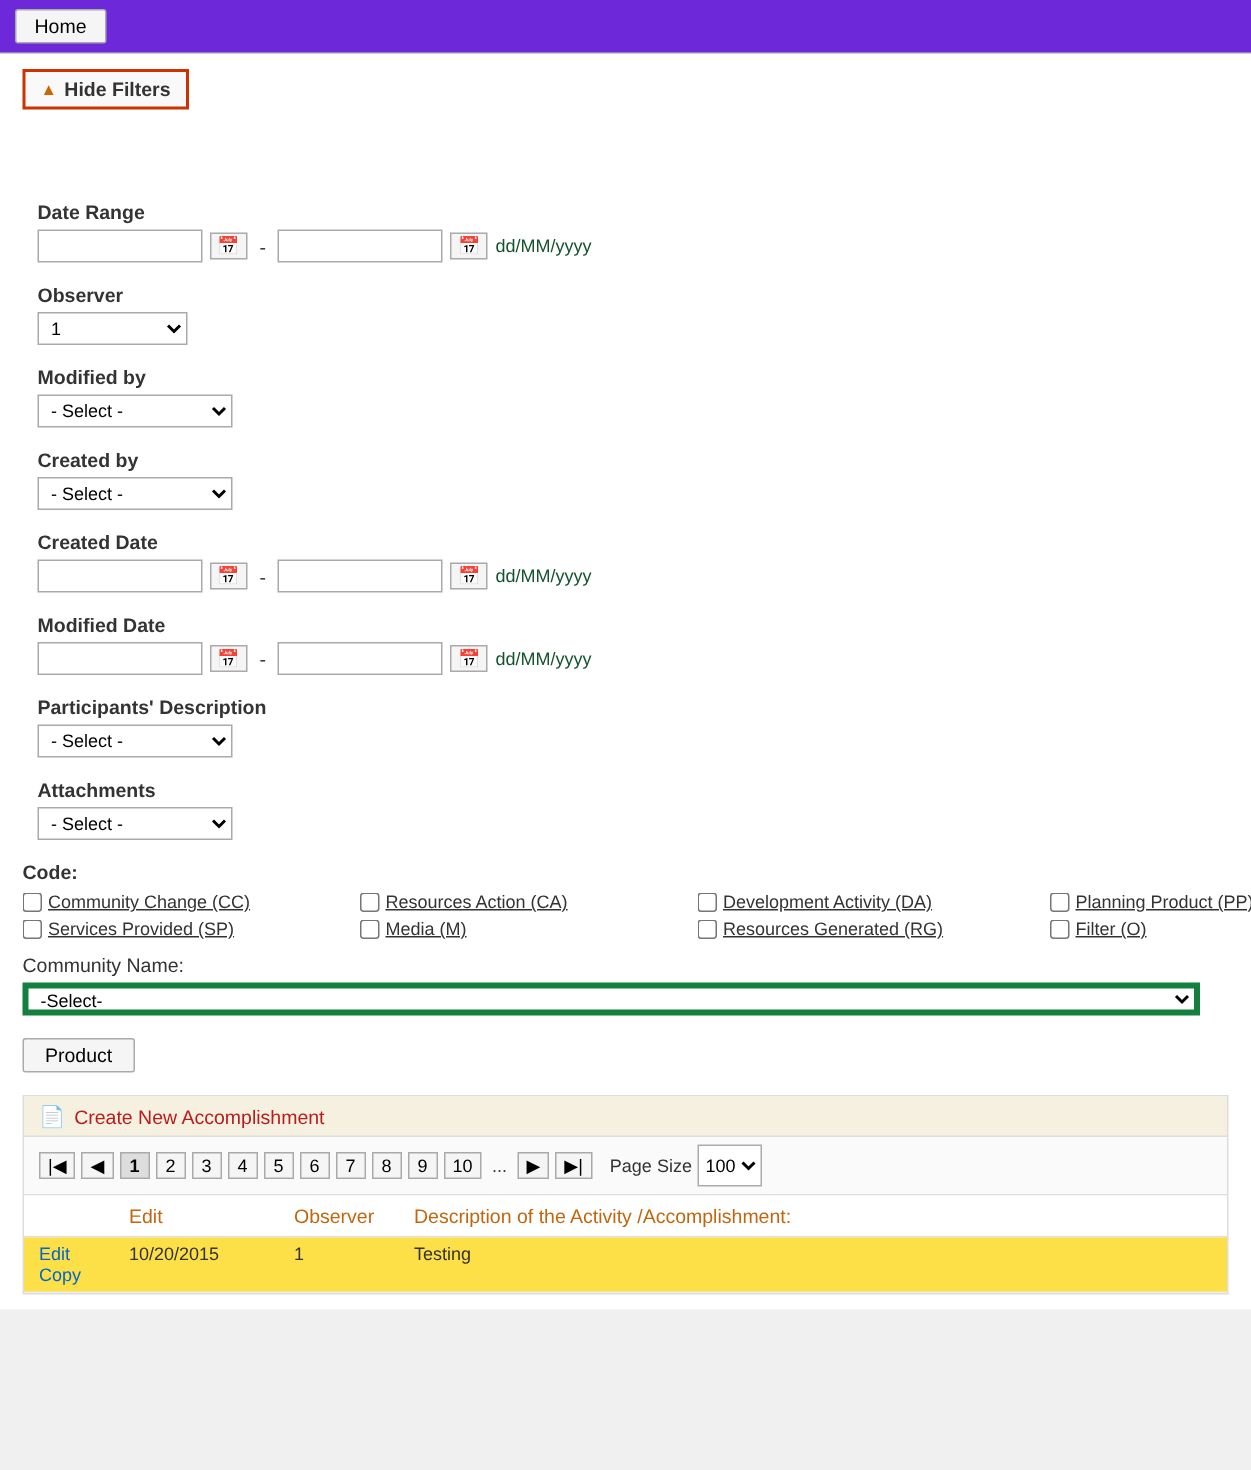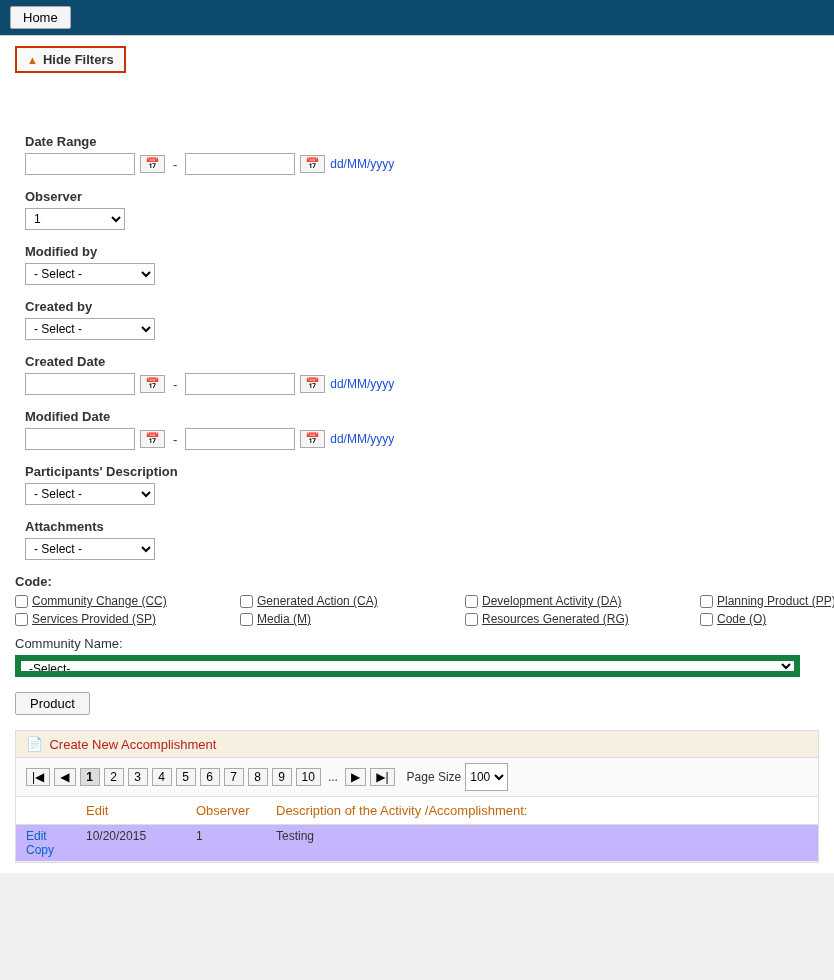--- a/index.html
+++ b/index.html
@@ -1,19 +1,19 @@
 <!DOCTYPE html>
 <html><head>
   <meta charset="utf-8">
   <style>
     * { box-sizing: border-box; margin: 0; padding: 0; }
     body { font-family: Arial, sans-serif; font-size: 13px; background: #f0f0f0; color: #333; }
 
     .top-bar {
-      background: #0c4a6e;
+      background: #6d28d9;
       border-bottom: 1px solid #ccc;
       padding: 6px 10px;
     }
 
     .home-btn {
       background: #f5f5f5;
       border: 1px solid #aaa;
       padding: 3px 12px;
       font-size: 13px;
       cursor: pointer;
@@ -75,21 +75,21 @@
 
     .cal-btn {
       background: #f5f5f5;
       border: 1px solid #aaa;
       cursor: pointer;
       padding: 1px 4px;
       font-size: 12px;
     }
 
     .date-format {
-      color: #1d4ed8;
+      color: #14532d;
       font-size: 12px;
     }
 
     .select-dropdown {
       height: 22px;
       border: 1px solid #aaa;
       background: #fff;
       font-size: 12px;
       padding: 0 4px;
       cursor: pointer;
@@ -152,21 +152,21 @@
     }
 
     .community-label {
       font-weight: normal;
       margin-bottom: 4px;
     }
 
     .community-select {
       width: 785px;
       height: 22px;
-      border: 6px solid #15803d;
+      border: 4px solid #15803d;
       background: #fff;
       font-size: 12px;
       padding: 0 4px;
     }
 
     .filter-btn {
       background: #f5f5f5;
       border: 1px solid #aaa;
       padding: 3px 14px;
       font-size: 13px;
@@ -264,21 +264,21 @@
       color: #c0670e;
       font-size: 13px;
     }
 
     
     .table-row {
       display: grid;
       grid-template-columns: 60px 110px 80px 1fr;
       padding: 4px 10px;
       border-bottom: 1px solid #eee;
-      background: #c4b5fd;
+      background: #fde047;
     }
 
     .td {
       font-size: 12px;
       color: #333;
     }
 
     .td-link {
       color: #0066cc;
       text-decoration: none;
@@ -390,21 +390,21 @@
   
   <div class="code-section">
     <div class="code-label">Code:</div>
     <div class="code-grid">
       <label class="code-item">
         <input type="checkbox" style="">
         <span>Community Change (CC)</span>
       </label>
       <label class="code-item">
         <input type="checkbox" style="">
-        <span>Generated Action (CA)</span>
+        <span>Resources Action (CA)</span>
       </label>
       <label class="code-item">
         <input type="checkbox" style="">
         <span>Development Activity (DA)</span>
       </label>
       <label class="code-item">
         <input type="checkbox" style="">
         <span>Planning Product (PP)</span>
       </label>
       <label class="code-item">
@@ -414,21 +414,21 @@
       <label class="code-item">
         <input type="checkbox" style="">
         <span>Media (M)</span>
       </label>
       <label class="code-item">
         <input type="checkbox" style="">
         <span>Resources Generated (RG)</span>
       </label>
       <label class="code-item">
         <input type="checkbox" style="">
-        <span>Code (O)</span>
+        <span>Filter (O)</span>
       </label>
     </div>
   </div>
 
   
   <div class="community-section">
     <div class="community-label">Community Name:</div>
     <select class="community-select">
       <option value="">-Select-</option>
     </select>

